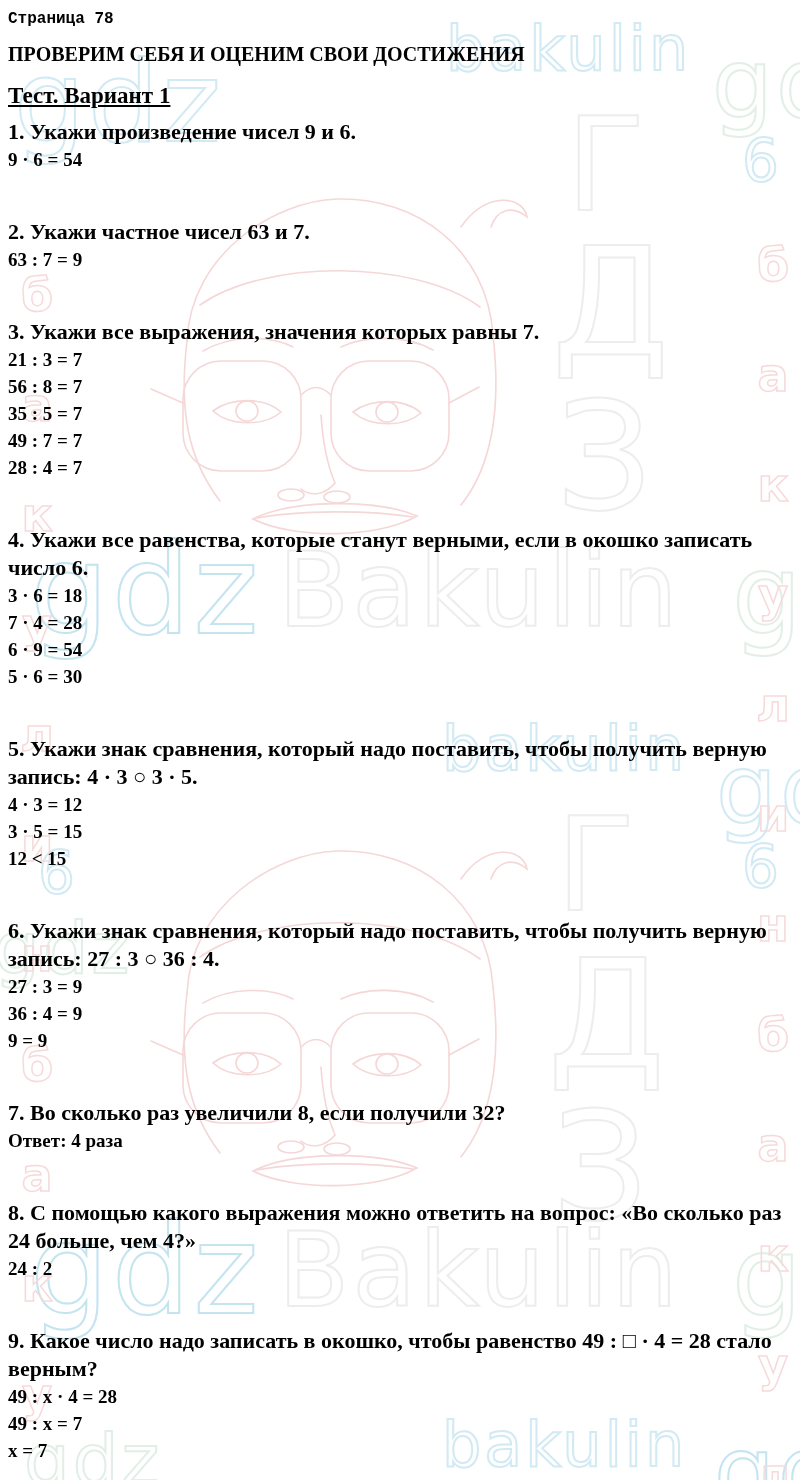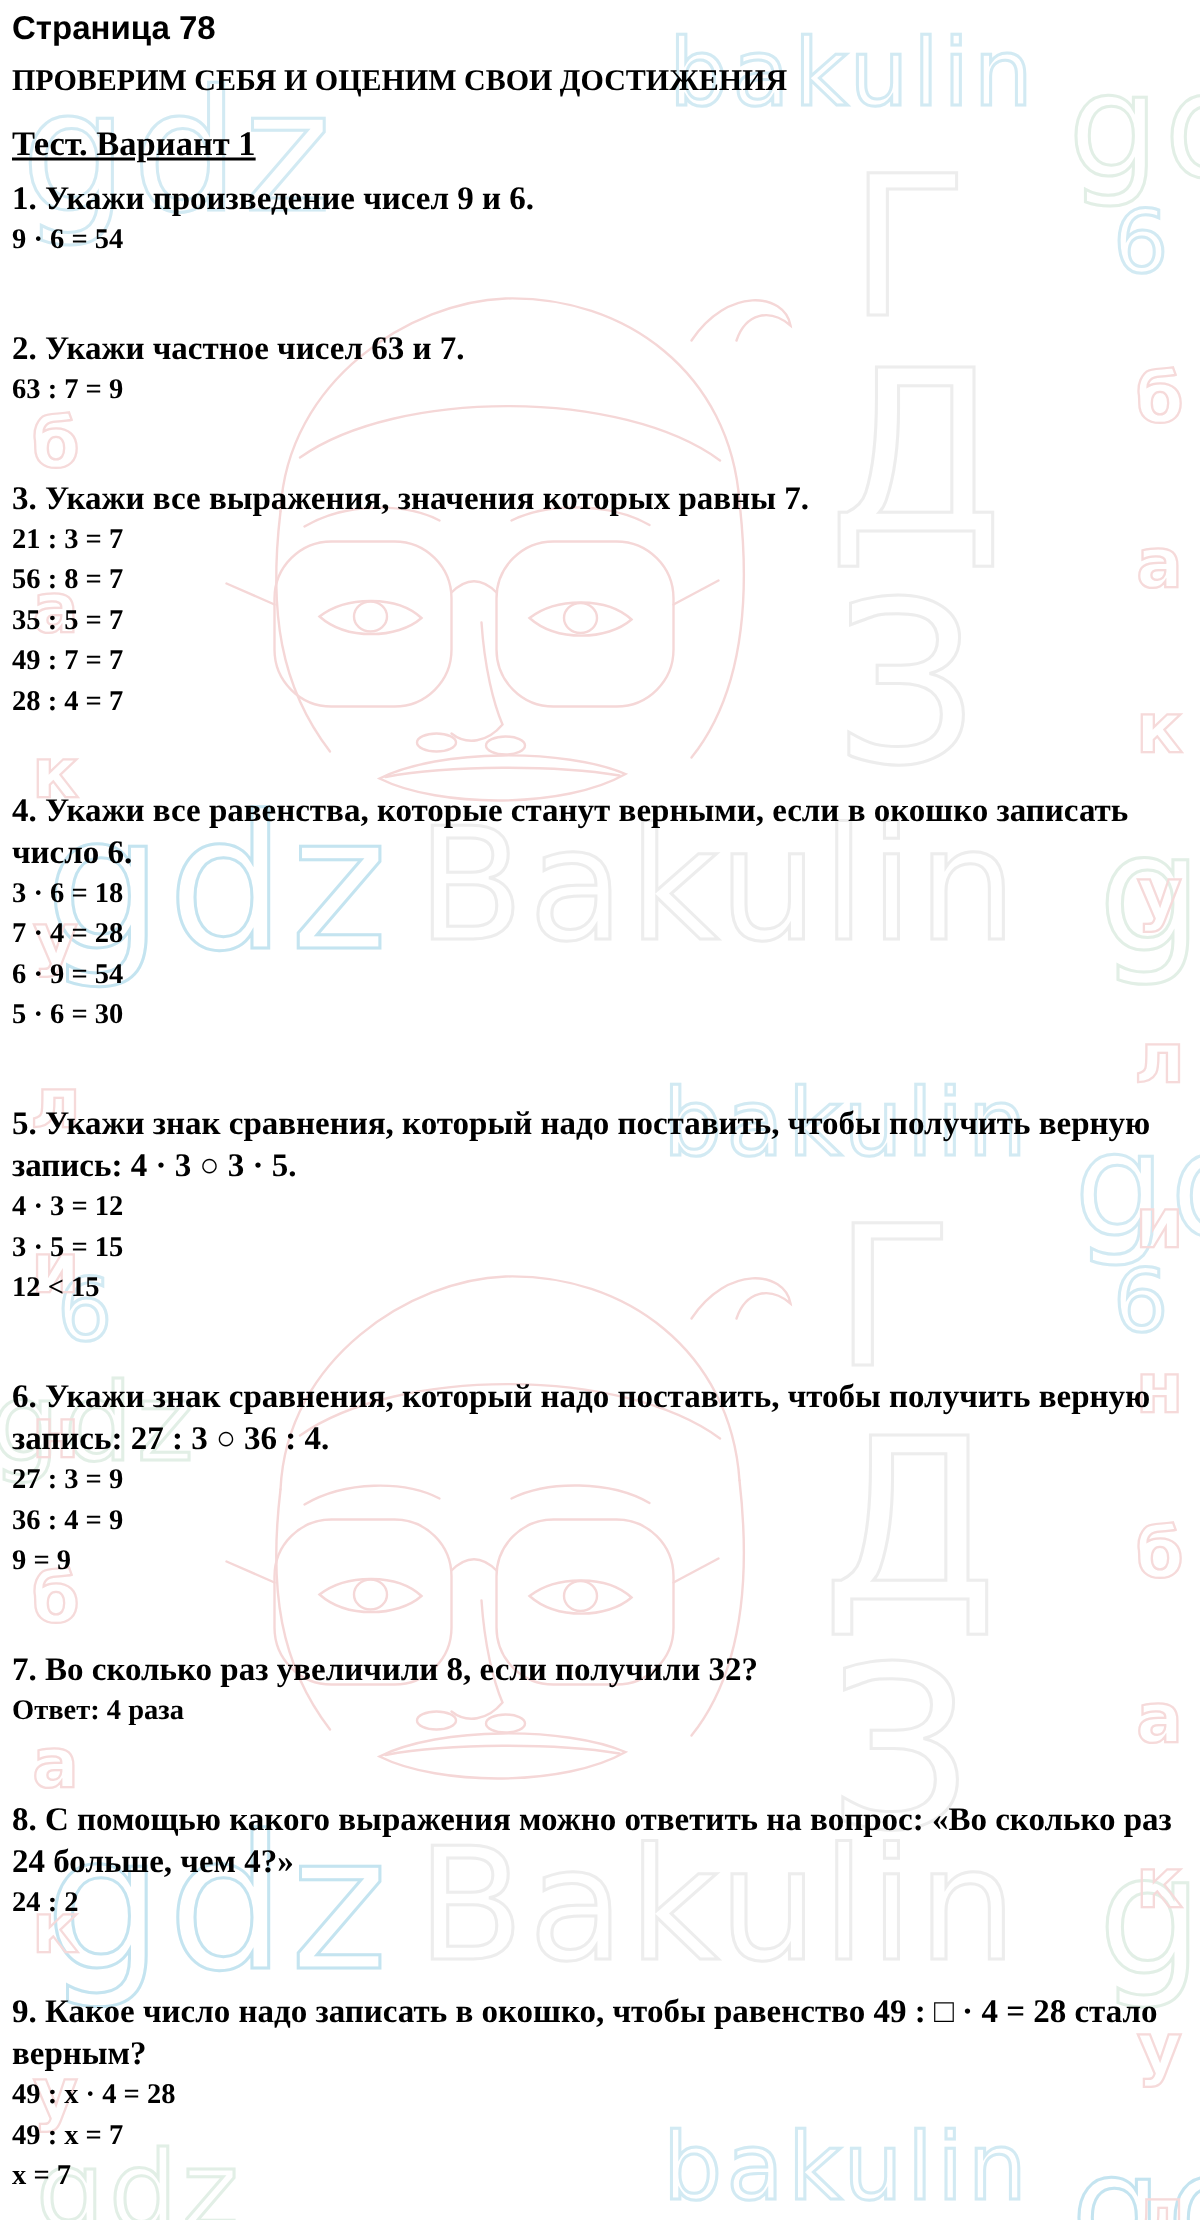--- a/index.html
+++ b/index.html
@@ -24,21 +24,21 @@
     position:absolute;width:50px;font-family:"DejaVu Sans",sans-serif;font-weight:700;
     font-size:46px;line-height:110px;text-align:center;word-break:break-all;
     overflow:hidden;color:#f6dada;-webkit-text-fill-color:transparent;
     -webkit-text-stroke:1.5px #f6dada;
   }
   .face{position:absolute;}
 
   
   .content{position:relative;z-index:1;padding:6px 10px 0 8px;}
   .page-label{
-    font-family:Liberation Sans, sans-serif;font-weight:700;font-size:22px;
+    font-family:Liberation Mono, monospace;font-weight:700;font-size:16px;
     line-height:26px;margin:0;
   }
   .title{
     font-size:20px;font-weight:700;line-height:30px;margin:7px 0 0 0;
   }
   .subtitle{
     font-size:23px;font-weight:700;line-height:28px;margin:13px 0 0 0;text-decoration:underline;
   }
   .q{margin:45px 0 0 0;max-width:782px;}
   .q.first{margin-top:8px;}

